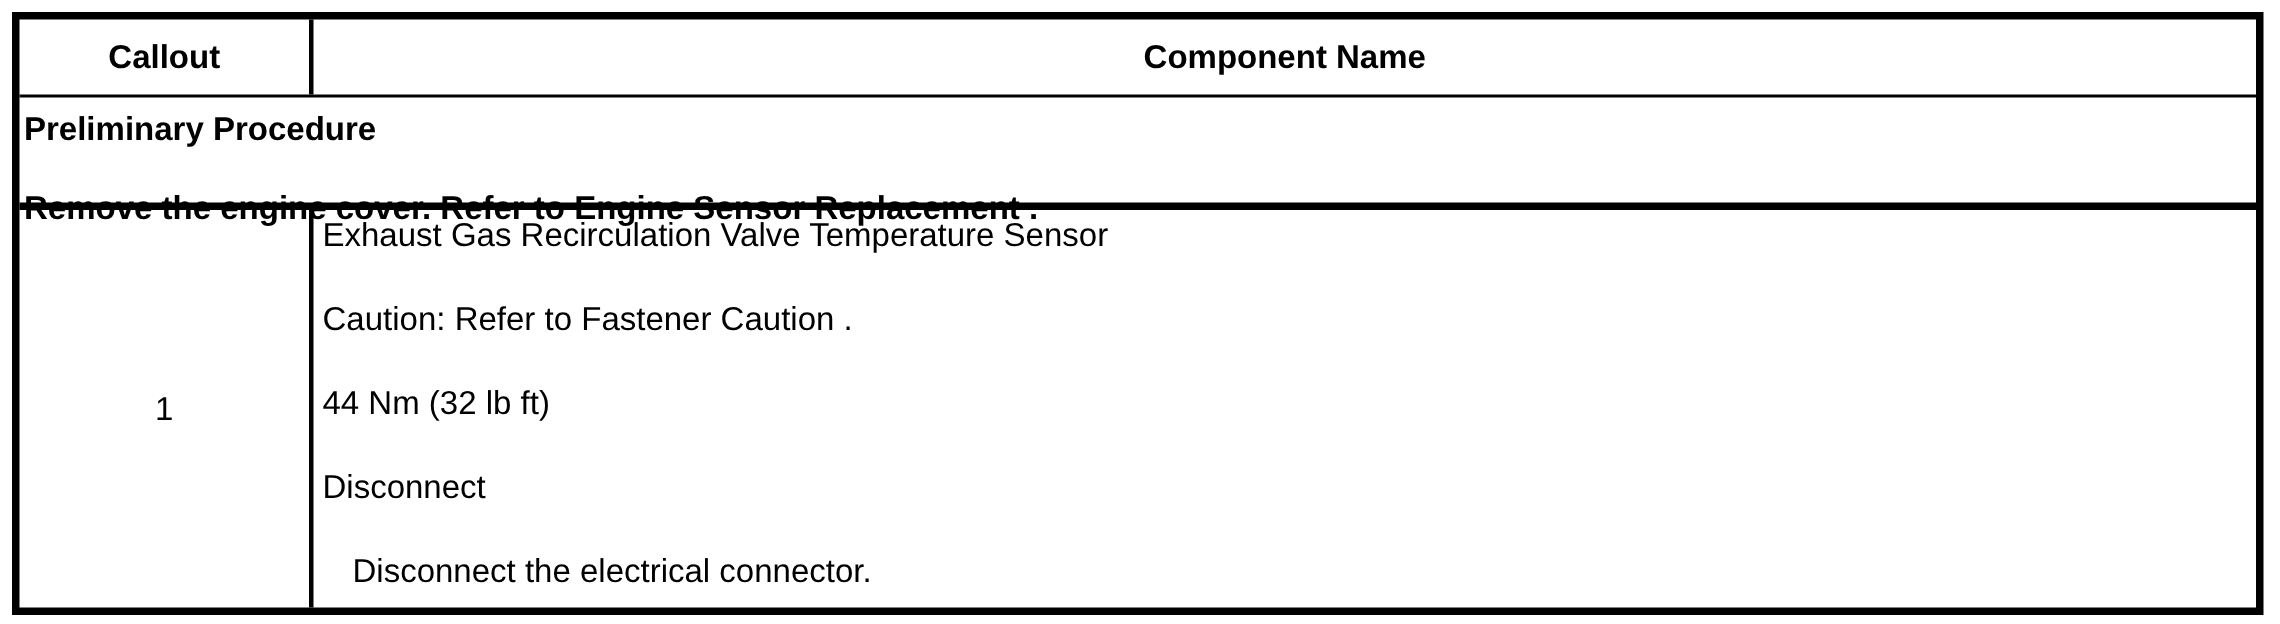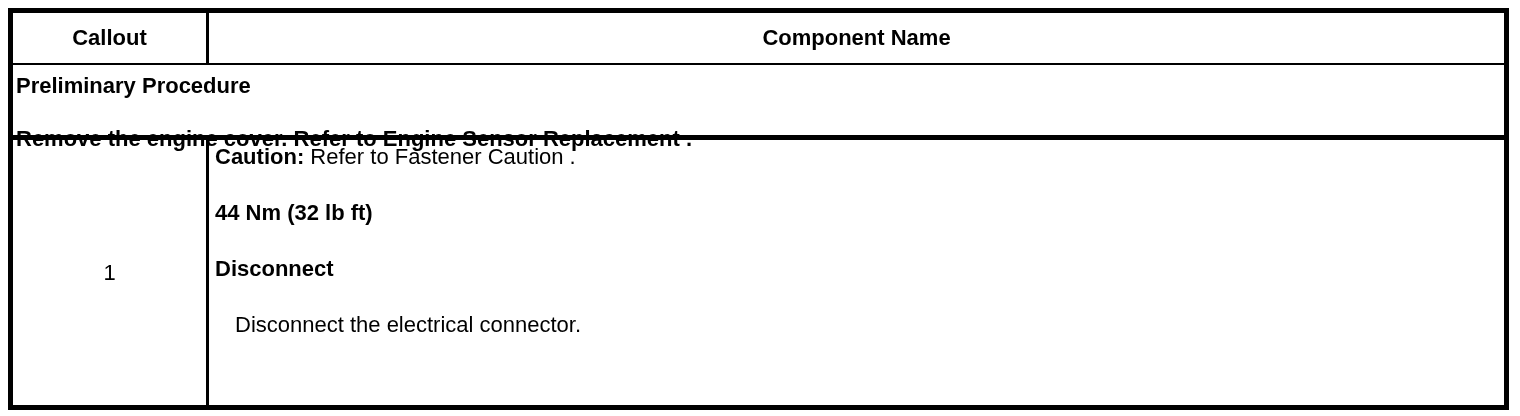--- a/index.html
+++ b/index.html
@@ -75,21 +75,21 @@
   }
   .detail-component {
     flex: 1;
     padding: 3px 10px 0 6px;
   }
   .detail-component p {
     margin: 0 0 28px 0;
     line-height: 28px;
   }
   .detail-component p:last-child { margin-bottom: 0; margin-left: 20px; }
-  .b { font-weight: bold; }
+  .b { font-weight: normal; }
   .sp { margin-left: 0.28em; text-align: center; }
 </style>
 </head>
 <body>
 
 <div class="page">
   <div class="tbl">
 
     <div class="header-row">
       <div class="header-cell callout-col">
@@ -103,20 +103,21 @@
     <div class="prelim-row">
       <p>Preliminary Procedure</p>
       <p>Remove the engine cover. Refer to Engine Sensor Replacement .</p>
     </div>
 
     <div class="detail-row">
       <div class="detail-callout">
         <span>1</span>
       </div>
       <div class="detail-component">
+        <p>Exhaust Gas Recirculation Valve Temperature Sensor</p>
         <p>
           <span class="b">Caution:</span><span class="sp">Refer to Fastener Caution .</span>
         </p>
         <p class="b">44 Nm (32 lb ft)</p>
         <p class="b">Disconnect</p>
         <p>Disconnect the electrical connector.</p>
       </div>
     </div>
 
   </div>

